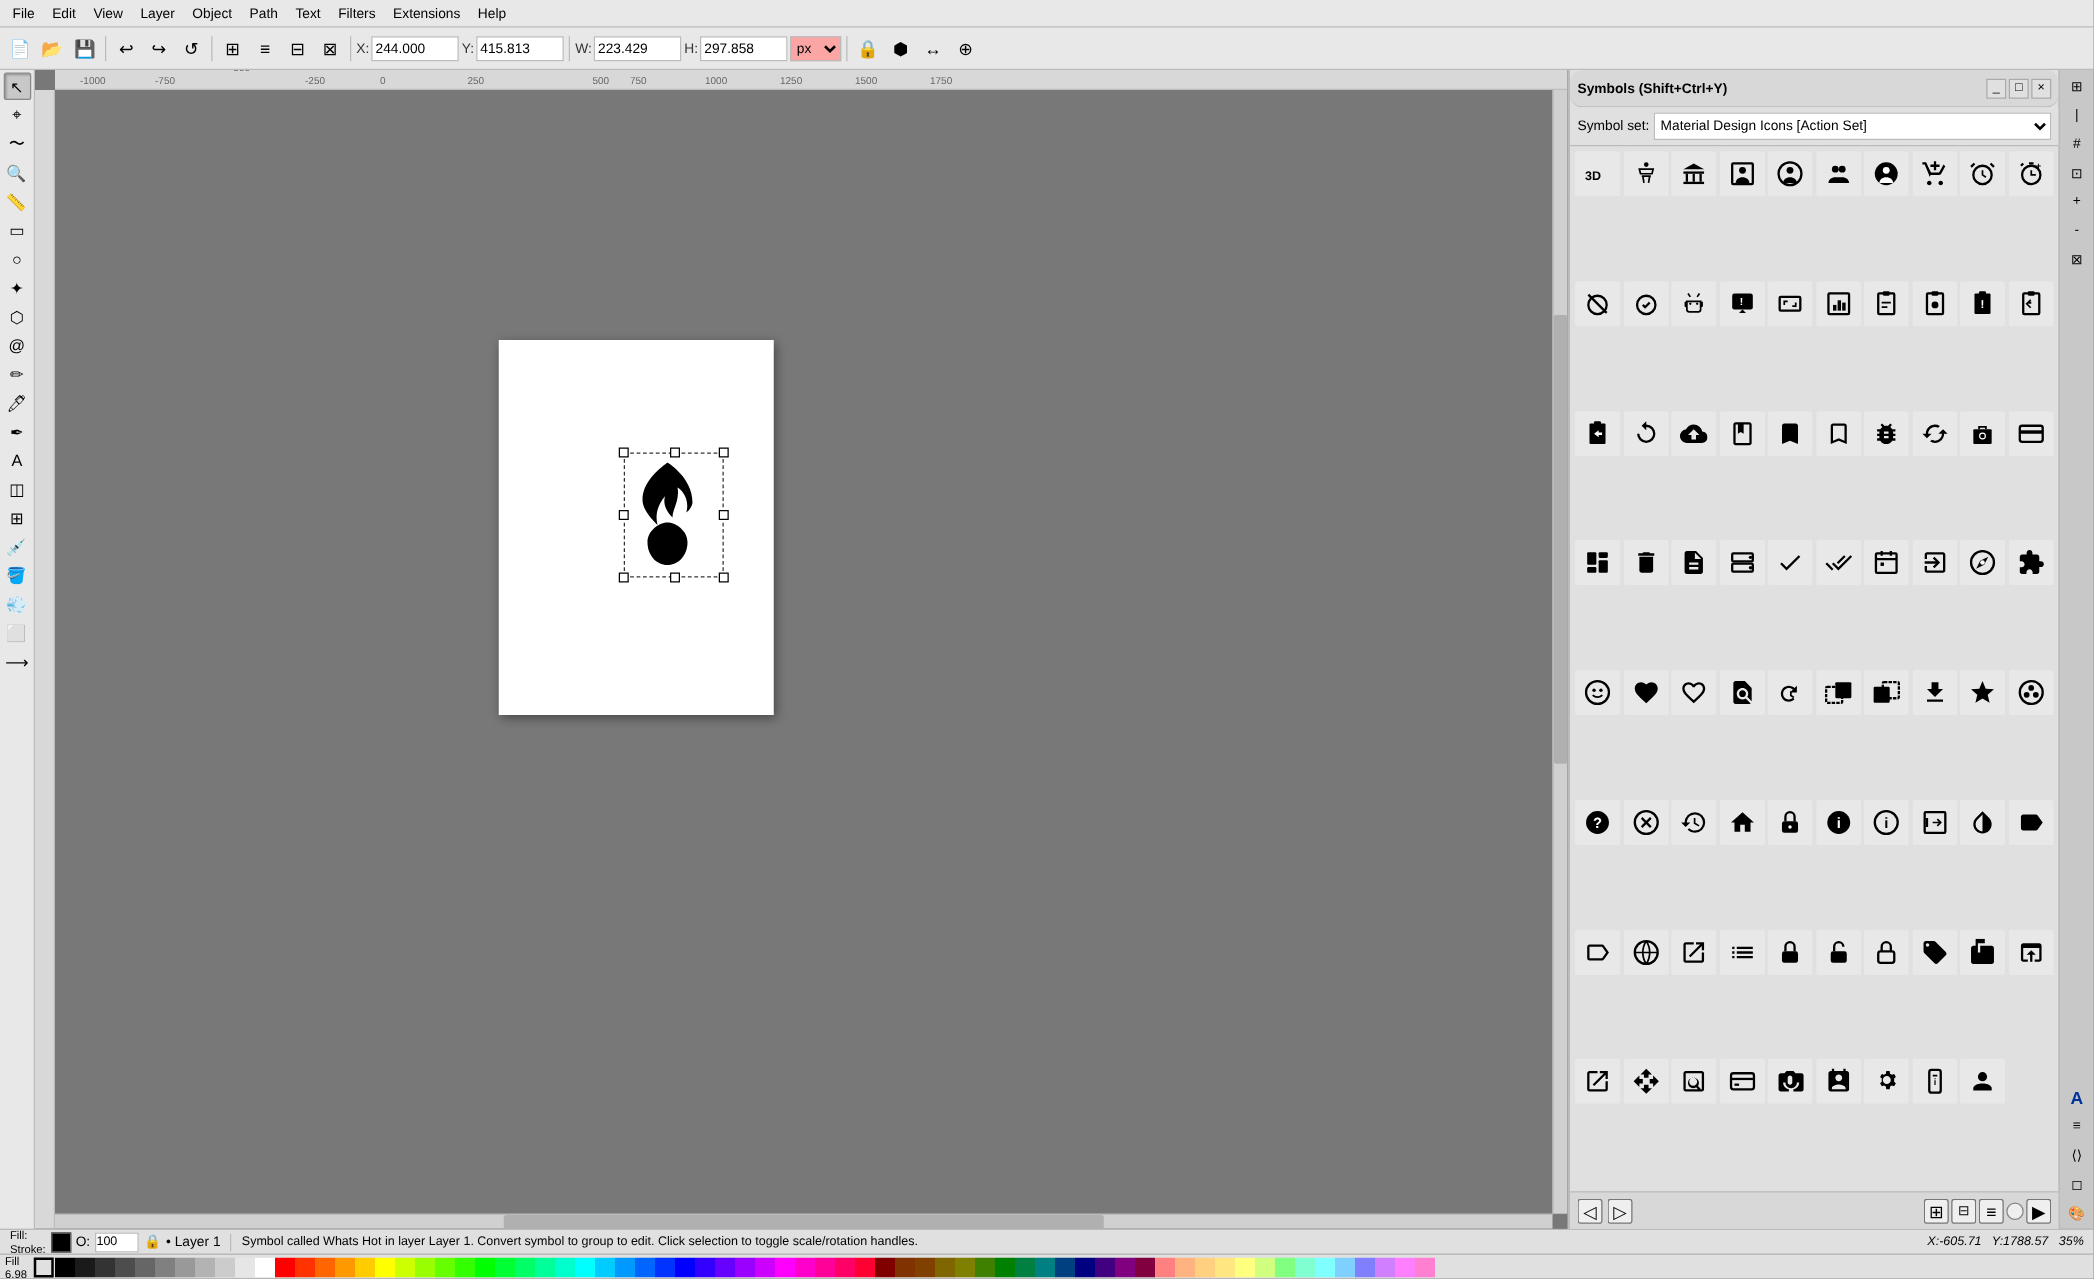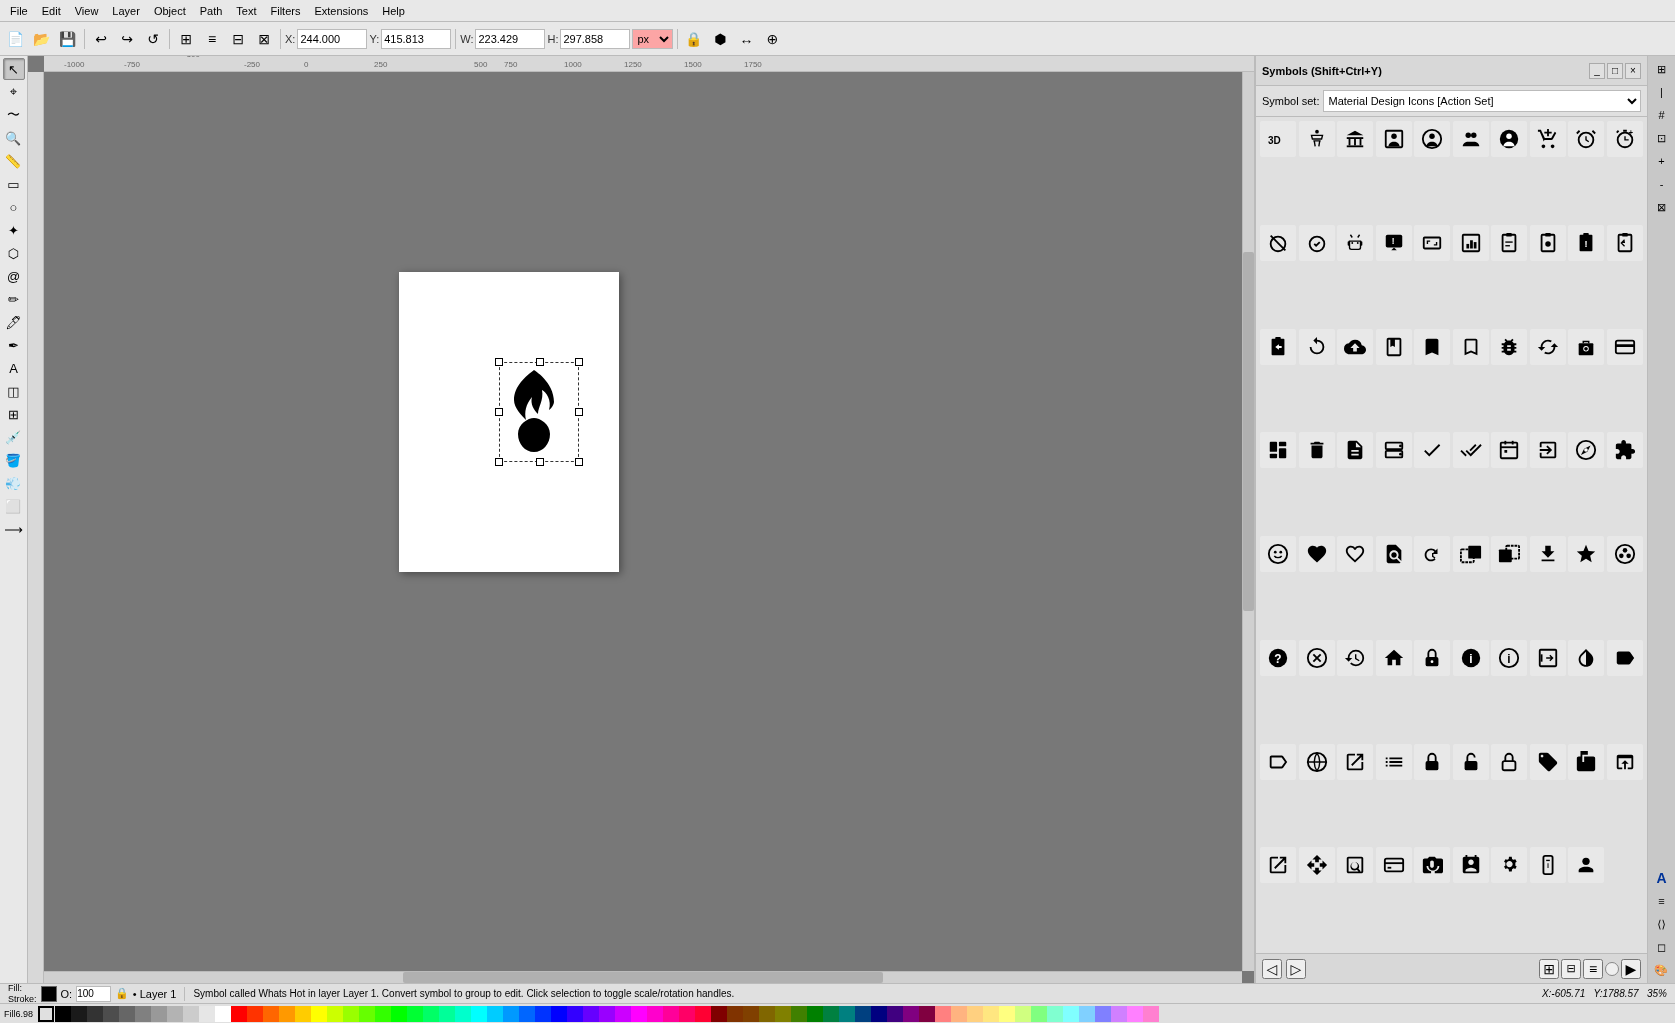--- a/index.html
+++ b/index.html
@@ -93,21 +93,21 @@
       background: #d0d0d0; border-left: 1px solid #bbb;
     }
 
     
     #symbols-panel {
       width: 393px; background: #e0e0e0; border-left: 2px solid #bbb;
       display: flex; flex-direction: column;
     }
     #symbols-header {
       display: flex; align-items: center; justify-content: space-between;
-      background: #d8d8d8; border-bottom: 1px solid #bbb; padding: 4px 6px; height: 30px;
+      background: #d8d8d8; border-bottom: 1px solid #bbb; padding: 4px 6px; height: 30px; border-radius: 10px;
     }
     #symbols-title { font-size: 11px; font-weight: bold; }
     .panel-btn { width: 16px; height: 16px; border: 1px solid #aaa; background: #e0e0e0; cursor: pointer; font-size: 10px; display: flex; align-items: center; justify-content: center; }
 
     #symbol-set-row {
       display: flex; align-items: center; padding: 4px 6px; gap: 4px;
       border-bottom: 1px solid #bbb; background: #e0e0e0;
     }
     #symbol-set-label { font-size: 11px; }
     #symbol-set-select {
@@ -146,21 +146,21 @@
       height: 20px; background: #e0e0e0; border-top: 1px solid #bbb;
       display: flex; align-items: center; padding: 0 8px; gap: 4px; font-size: 11px;
     }
 
     
     #colorbar {
       height: 20px; background: #e0e0e0; border-top: 1px solid #bbb;
       display: flex; align-items: center;
     }
     #fill-stroke {
-      display: flex; flex-direction: row; padding: 0 4px; font-size: 9px;
+      display: flex; flex-direction: column; padding: 0 4px; font-size: 9px;
     }
     #color-swatches {
       display: flex; flex: 1; overflow: hidden;
     }
     .swatch {
       width: 16px; height: 16px; flex-shrink: 0; cursor: pointer;
     }
 
     
     #flame-svg { position: absolute; left: 5px; top: 0; }

